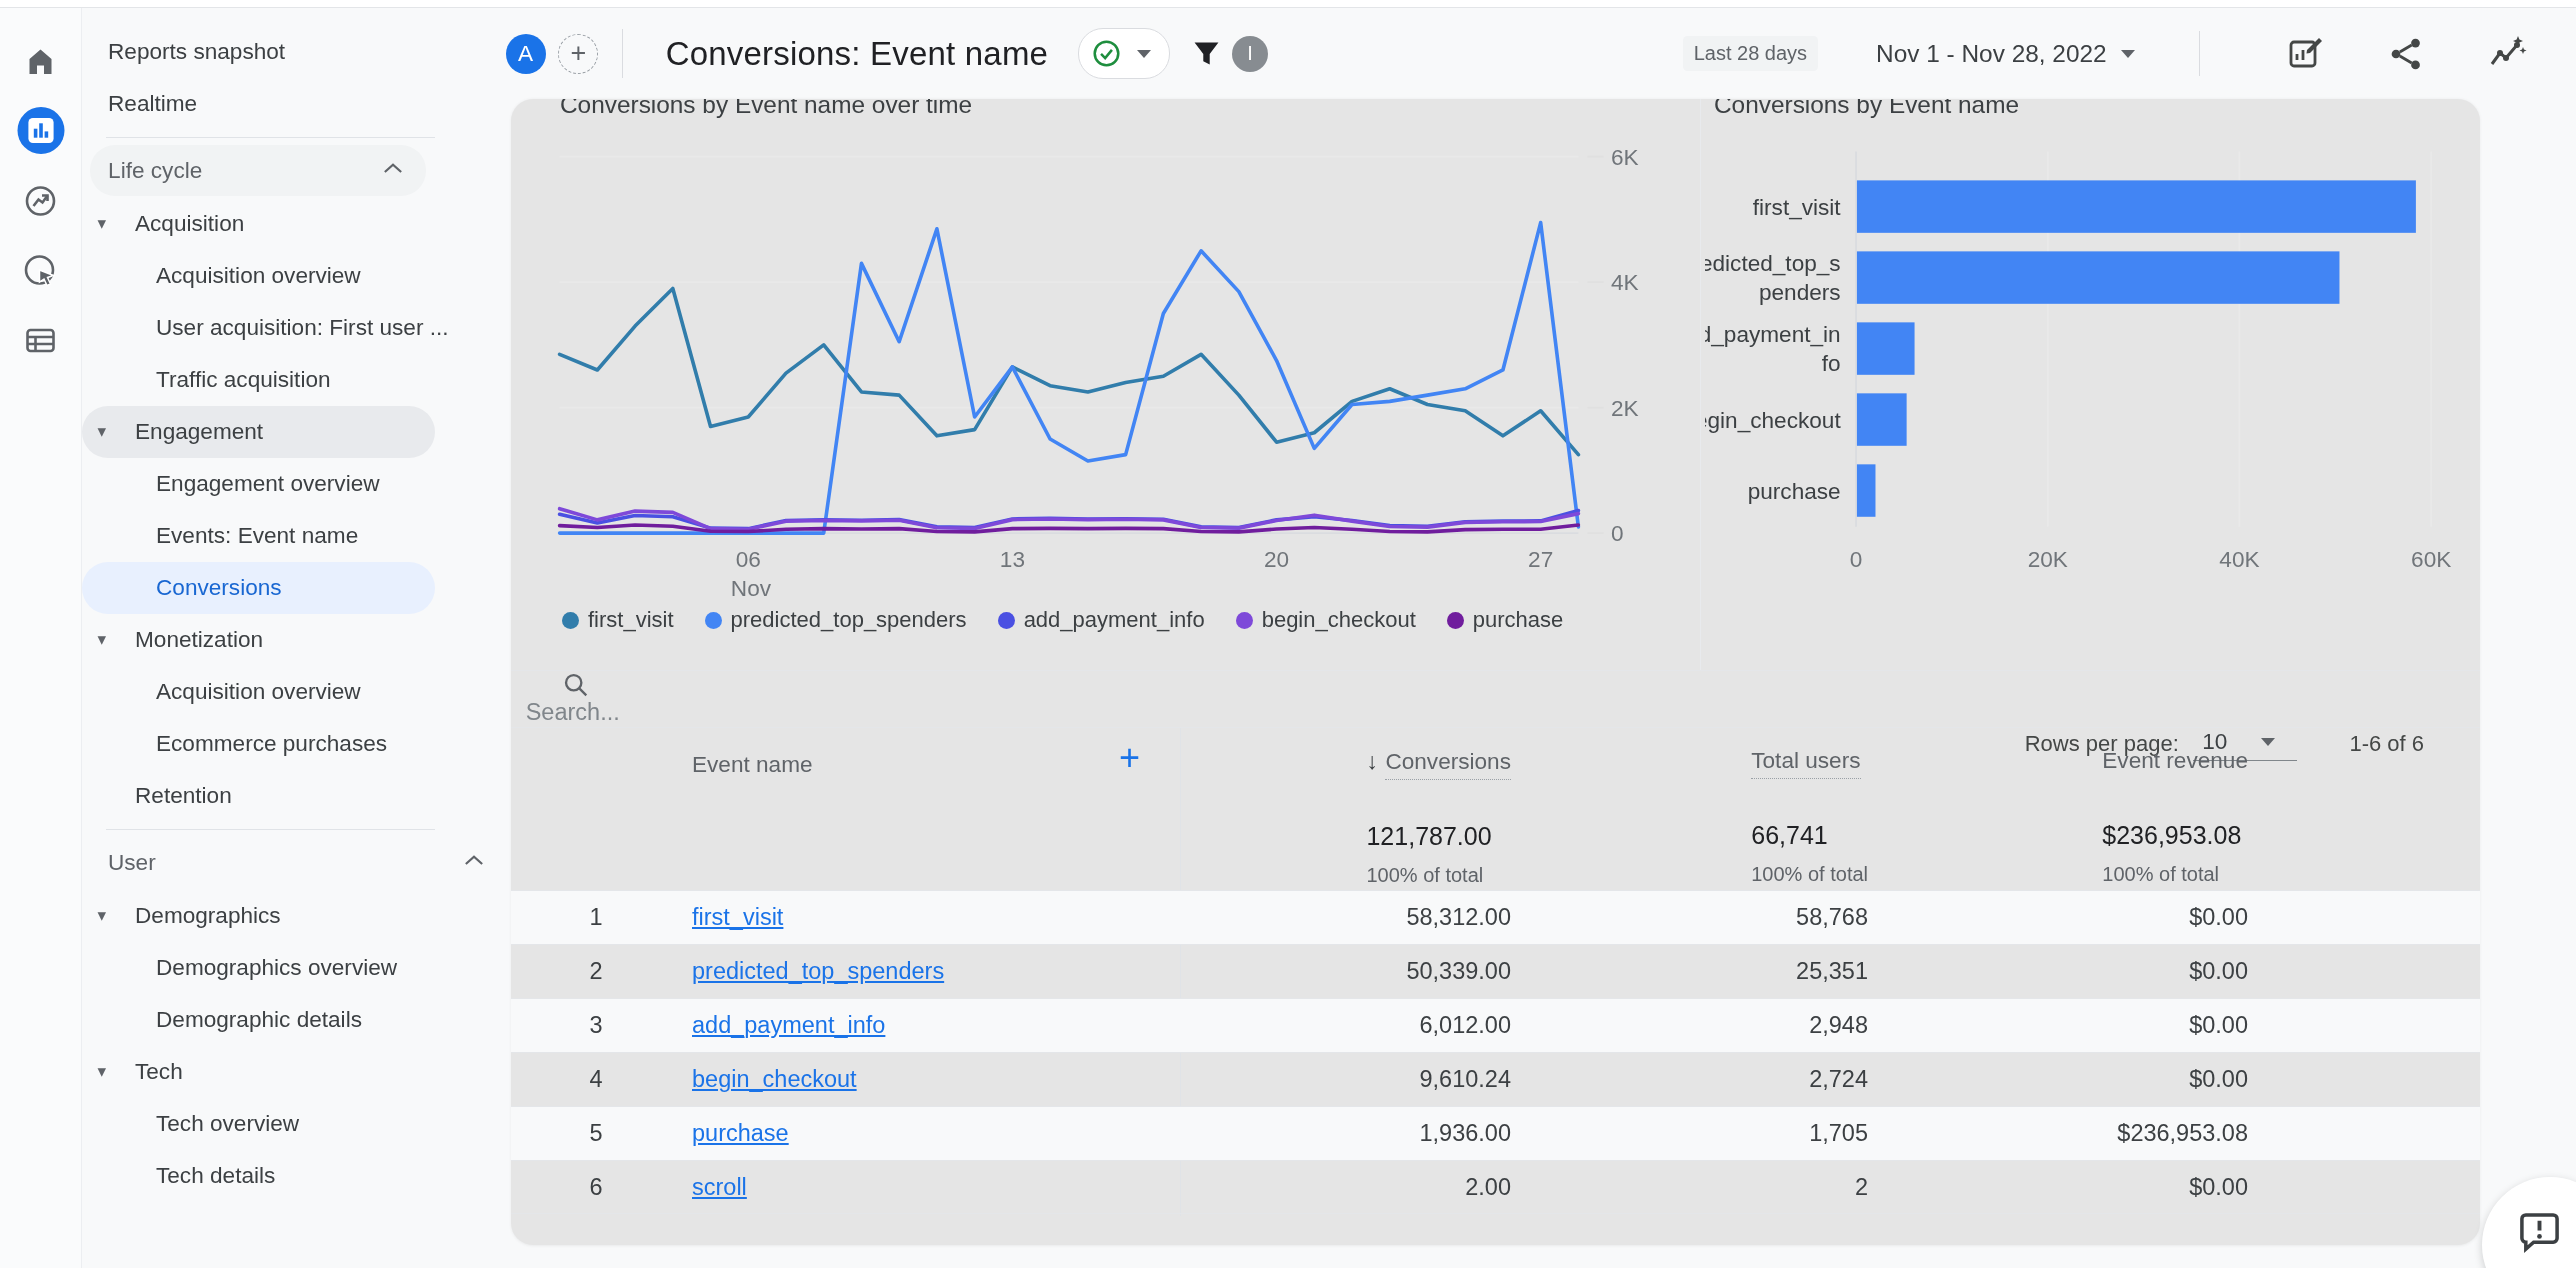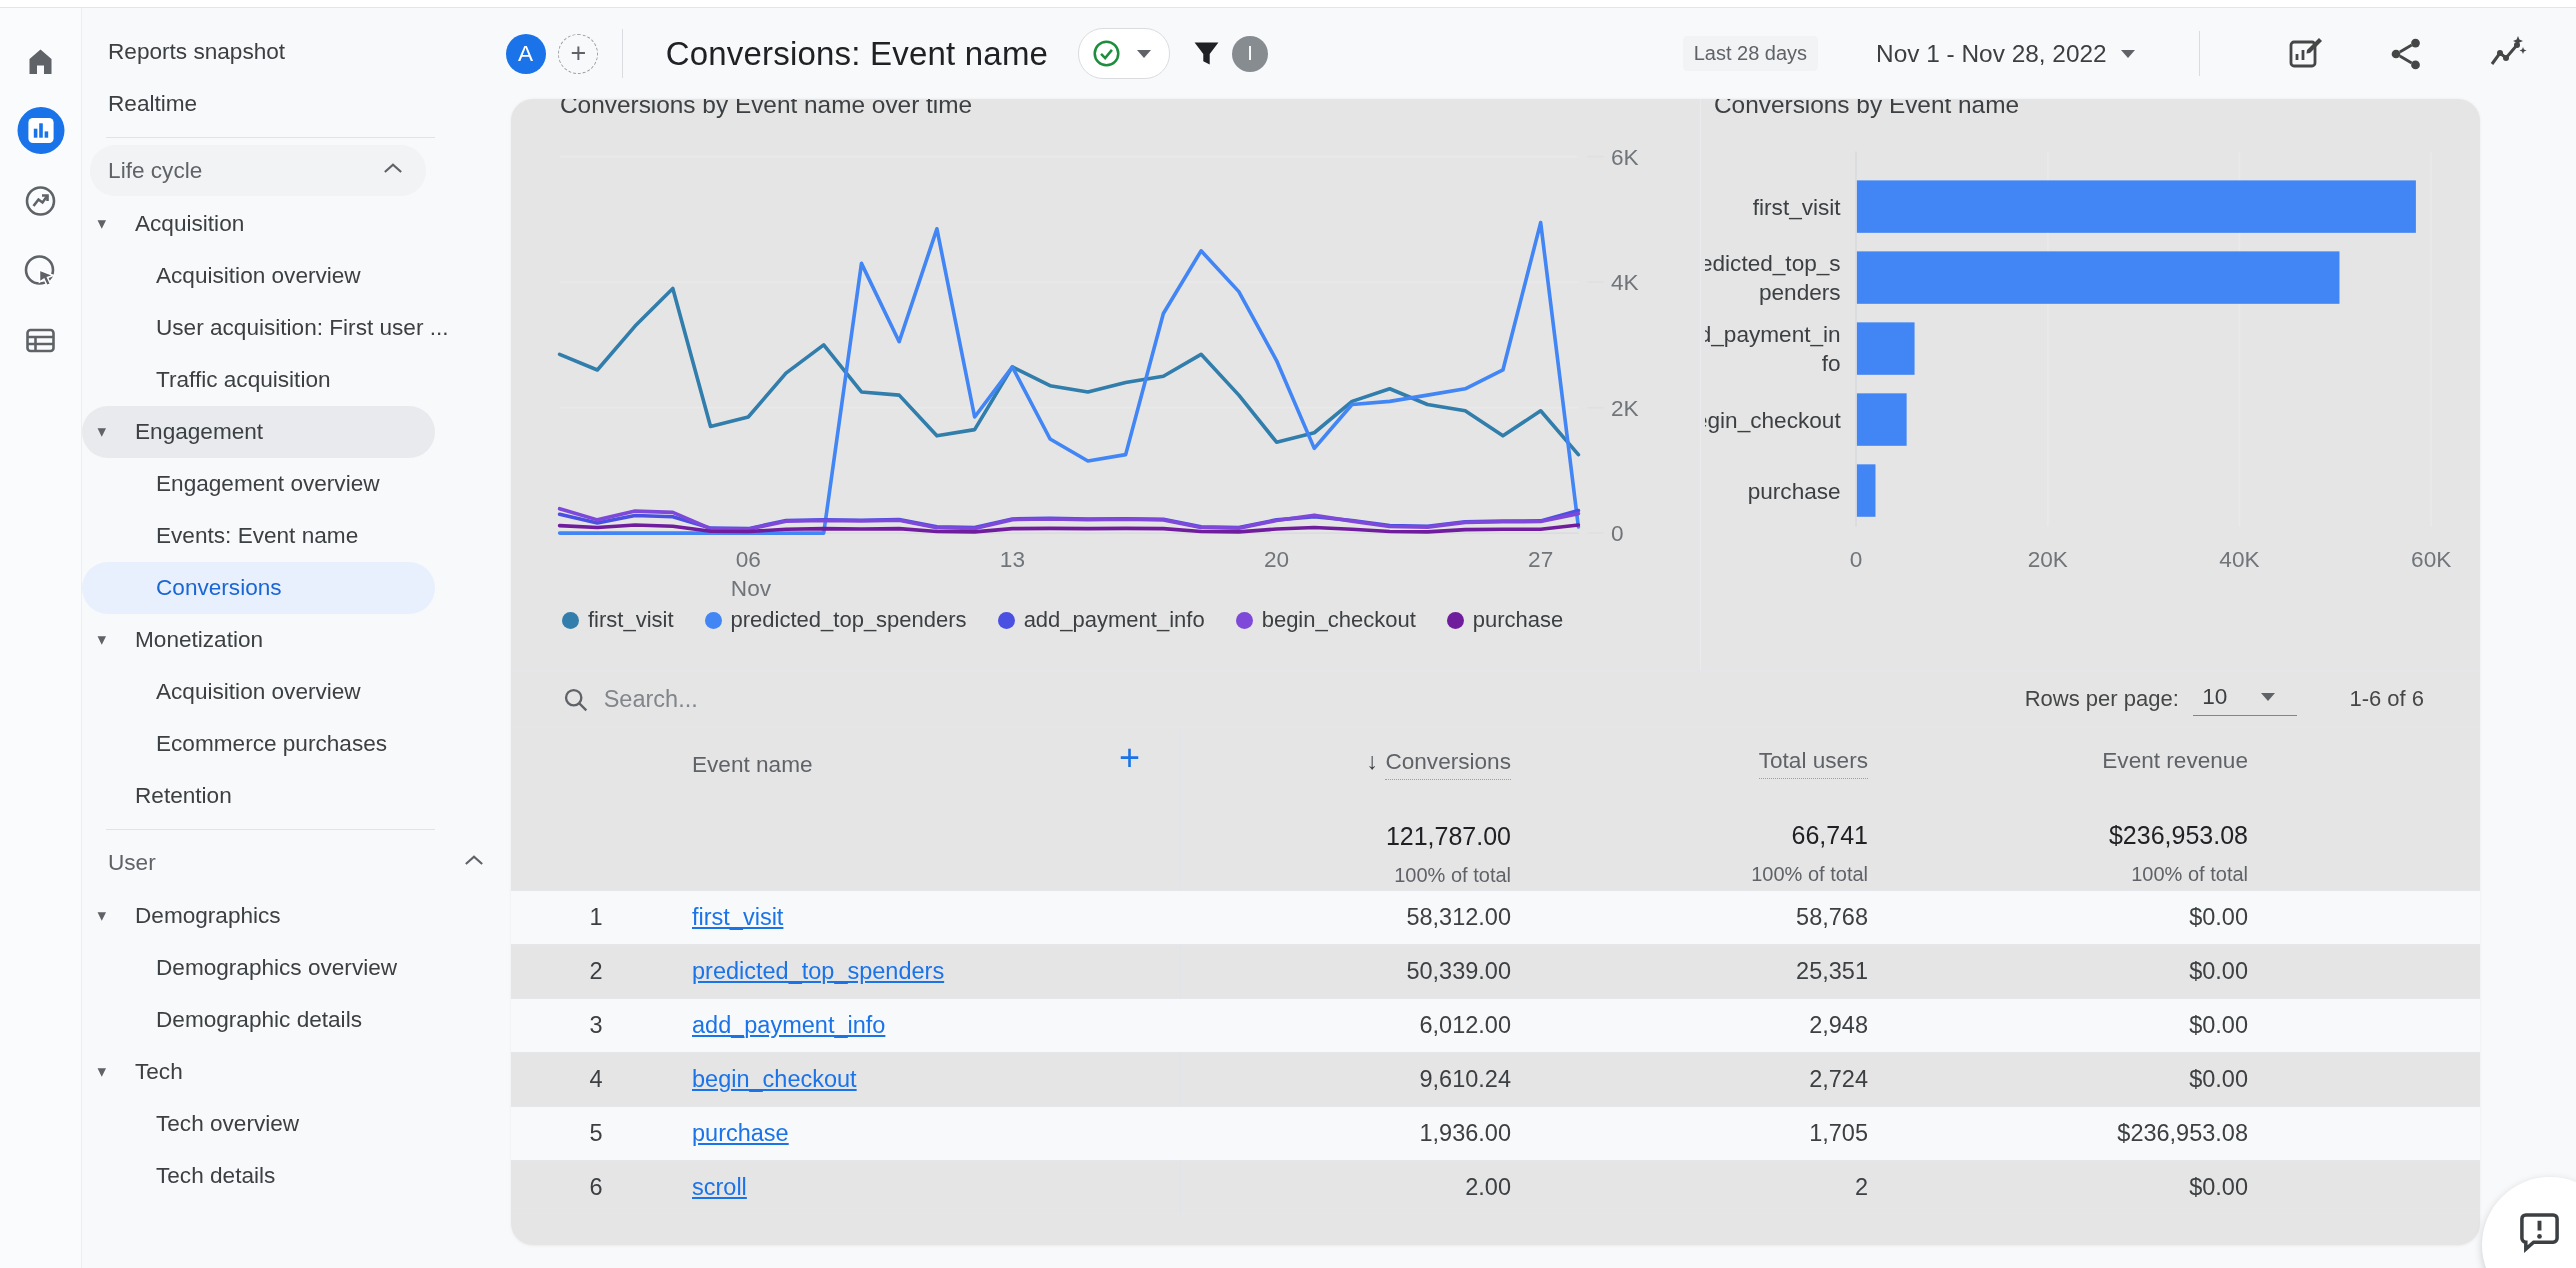--- a/index.html
+++ b/index.html
@@ -51,34 +51,34 @@
   .chart-title{position:absolute;top:-8.1px;font-size:24.4px;color:#3c4043;}
   .chart-title.lc{left:49px;}
   .chart-title.bc{left:1203px;}
   .panel-vdiv{position:absolute;left:1189px;top:0;width:0.9px;height:571px;background:#e8eaed;}
   #linechart{position:absolute;left:45px;top:45px;}
   #barchart{position:absolute;left:1194px;top:45px;}
   .legend{position:absolute;left:51px;top:508px;display:flex;align-items:center;gap:31px;}
   .legend-item{display:flex;align-items:center;gap:9px;font-size:22px;color:#3c4043;}
   .legend-dot{width:17px;height:17px;border-radius:50%;}
 
-  .search-row{position:absolute;left:0;right:0;top:571px;height:58px;border-top:0.9px solid #e4e6e9;border-bottom:0.9px solid #e4e6e9;display:flex;align-items:center;box-sizing:border-box;}
+  .search-row{position:absolute;left:0;right:0;top:571px;height:58px;border-top:0.9px solid #e4e6e9;border-bottom:0.9px solid #e4e6e9;display:flex;box-sizing:border-box;flex-direction:column;}
   .search-row input{border:none;outline:none;font-size:23.5px;color:#3c4043;font-family:inherit;background:transparent;width:452px;margin-left:12.7px;}
   .search-row input::placeholder{color:#80868b;}
   .search-icon-wrap{margin-left:51px;display:flex;}
   .rpp{margin-left:auto;display:flex;align-items:center;padding-right:56px;}
   .rpp-label{font-size:22px;color:#444746;}
   .rpp-value{font-size:22.6px;color:#3c4043;border-bottom:1.8px solid #80868b;padding:1.8px 22px 5.4px 9px;margin-left:14.5px;display:flex;align-items:center;gap:34px;}
   .range-label{font-size:22px;color:#444746;margin-left:52px;}
 
   
   .table-head{position:absolute;left:0;right:0;top:629px;height:163px;}
   .dim-header{position:absolute;left:181px;top:23.5px;font-size:22.6px;color:#5f6368;}
   .add-col-btn{position:absolute;left:608px;top:9px;font-size:36px;color:#1a73e8;font-weight:300;cursor:pointer;}
-  .m-col{position:absolute;text-align:right;}
+  .m-col{position:absolute;text-align:left;}
   .m-col .m-label{font-size:22.6px;color:#5f6368;white-space:nowrap;}
   .dotted{border-bottom:1.8px dotted #9aa0a6;padding-bottom:4.5px;}
   .sort-arrow{color:#3c4043;margin-right:7.2px;font-size:23.5px;}
   .m-col .m-total{font-size:25px;color:#202124;font-weight:500;margin-top:47px;}
   .m-col .m-pct{font-size:20px;color:#5f6368;margin-top:12.7px;}
   .col-divider{position:absolute;left:669px;top:629px;width:0.9px;height:488px;background:#e0e3e7;}
   .rows{position:absolute;left:0;right:0;top:791px;}
   .trow{position:relative;height:54px;border-top:0.9px solid #e4e6e9;box-sizing:border-box;font-size:23.5px;}
   .trow:last-child{border-bottom:0.9px solid #e4e6e9;}
   .trow.alt{background:#f8f9fa;}

